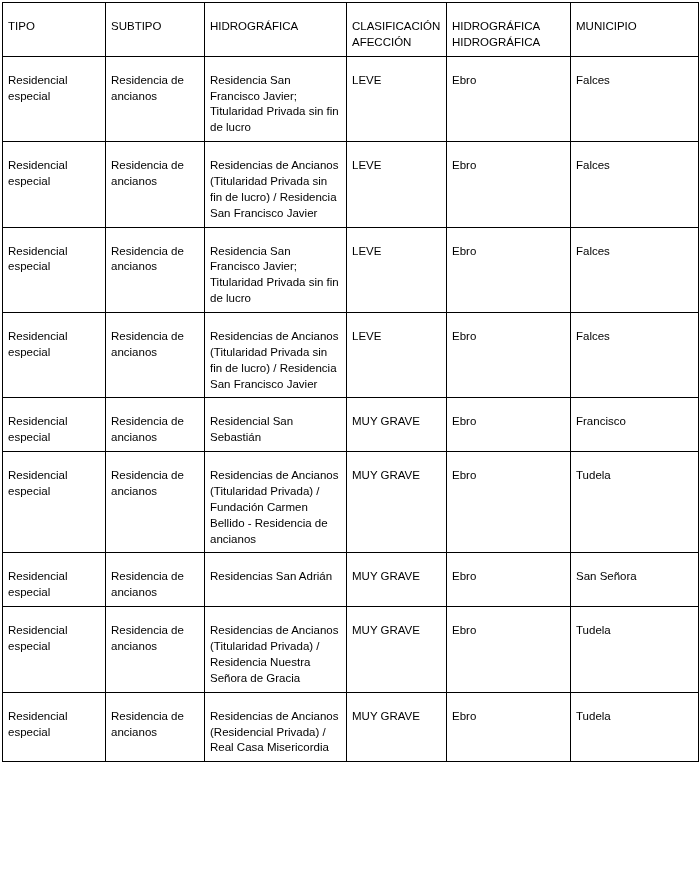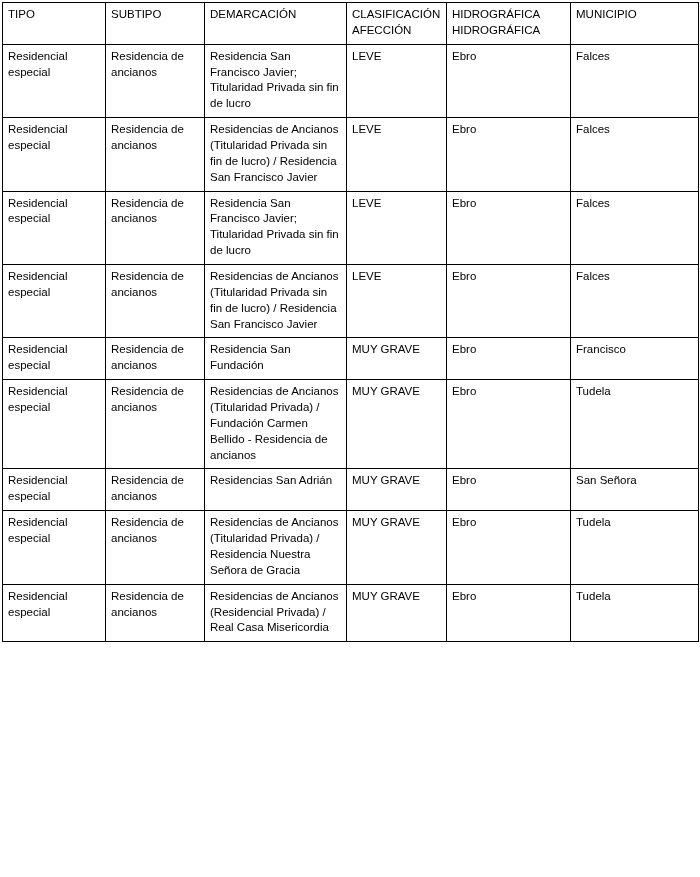--- a/index.html
+++ b/index.html
@@ -24,21 +24,21 @@
     border-collapse: collapse;
     table-layout: fixed;
     width: 696px;
     font-size: 11.5px;
     line-height: 1.38;
   }
   table.data-table th,
   table.data-table td {
     border: 1px solid #000000;
     vertical-align: top;
-    padding: 4px 5px 5px 5px;
+    padding: 16px 5px 5px 5px;
     text-align: left;
     font-weight: normal;
   }
   table.data-table th {
     font-weight: normal;
   }
   col.c-tipo      { width: 103px; }
   col.c-subtipo   { width: 99px; }
   col.c-desc      { width: 142px; }
   col.c-clas      { width: 100px; }
@@ -65,21 +65,21 @@
     </colgroup>
     <thead>
       <tr>
         <th>
             <span class="cell-text">TIPO</span>
           </th>
         <th>
             <span class="cell-text">SUBTIPO</span>
           </th>
         <th>
-            <span class="cell-text">DEMARCACIÓN</span>
+            <span class="cell-text">HIDROGRÁFICA</span>
           </th>
         <th>
             <span class="cell-text">CLASIFICACIÓN AFECCIÓN</span>
           </th>
         <th>
             <span class="cell-text">HIDROGRÁFICA HIDROGRÁFICA</span>
           </th>
         <th>
             <span class="cell-text">MUNICIPIO</span>
           </th>
@@ -167,21 +167,21 @@
           </td>
       </tr>
       <tr>
         <td>
             <span class="cell-text">Residencial especial</span>
           </td>
         <td>
             <span class="cell-text">Residencia de ancianos</span>
           </td>
         <td>
-            <span class="cell-text">Residencia San Fundación</span>
+            <span class="cell-text">Residencial San Sebastián</span>
           </td>
         <td>
             <span class="cell-text">MUY GRAVE</span>
           </td>
         <td>
             <span class="cell-text">Ebro</span>
           </td>
         <td>
             <span class="cell-text">Francisco</span>
           </td>

